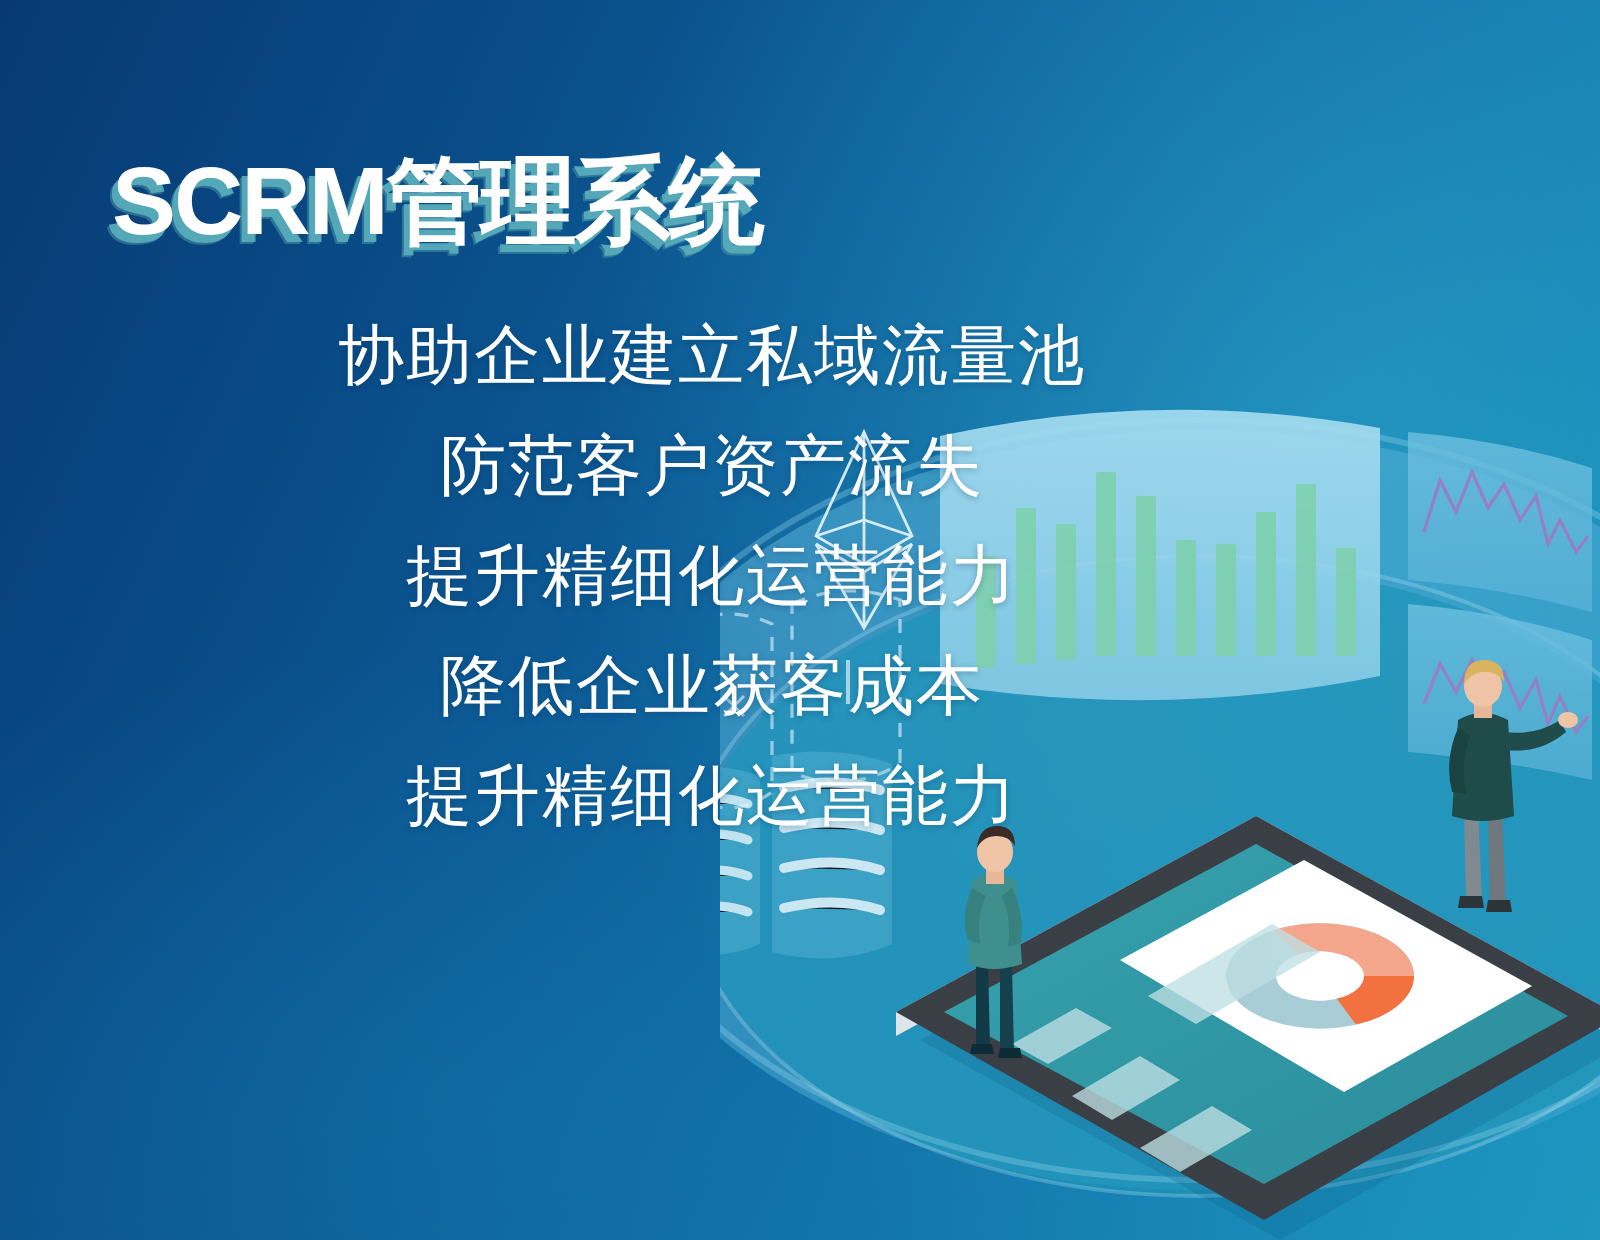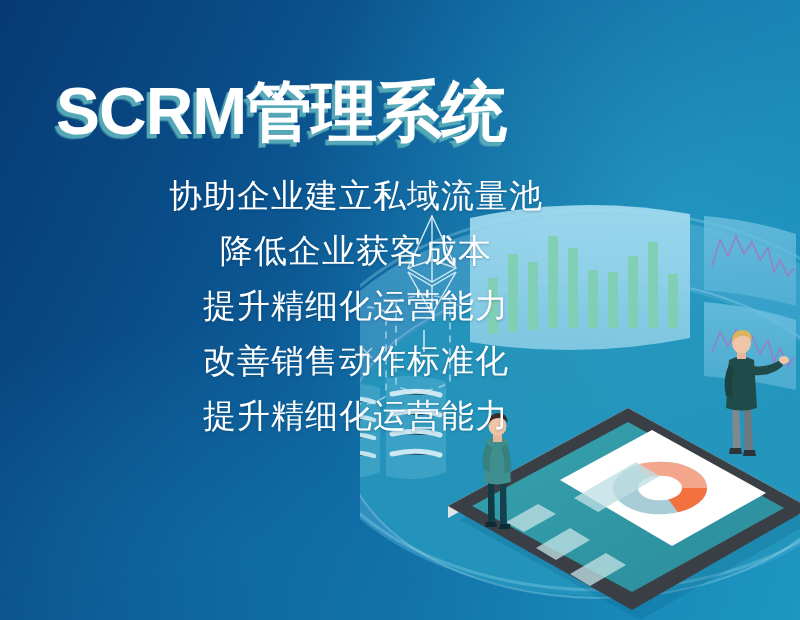--- a/index.html
+++ b/index.html
@@ -55,21 +55,21 @@
 
   
   .text-block {
     position: absolute;
     left: 56px;
     top: 78px;
     width: 600px;
     z-index: 40;
   }
   .title {
-    font-size: 66px;
+    font-size: 48px;
     font-weight: bold;
     color: #ffffff;
     letter-spacing: -1px;
     line-height: 1.0;
     margin: 0 0 24px 0;
     white-space: nowrap;
     text-shadow:
        -3px 4px 0 rgba(86,171,184,0.95),
        -4px 5px 0 rgba(72,150,166,0.55);
   }
@@ -281,20 +281,20 @@
 
       </g>
     </svg>
   </div>
 
   <div class="text-block">
     <h1 class="title">SCRM管理系统</h1>
 
     <ul class="bullets">
       <li class="bullet">协助企业建立私域流量池</li>
+      <li class="bullet">防范客户资产流失</li>
+      <li class="bullet">提升精细化运营能力</li>
       <li class="bullet">降低企业获客成本</li>
-      <li class="bullet">提升精细化运营能力</li>
-      <li class="bullet">改善销售动作标准化</li>
       <li class="bullet">提升精细化运营能力</li>
     </ul>
   </div>
 
 </div>
 
 </body></html>

